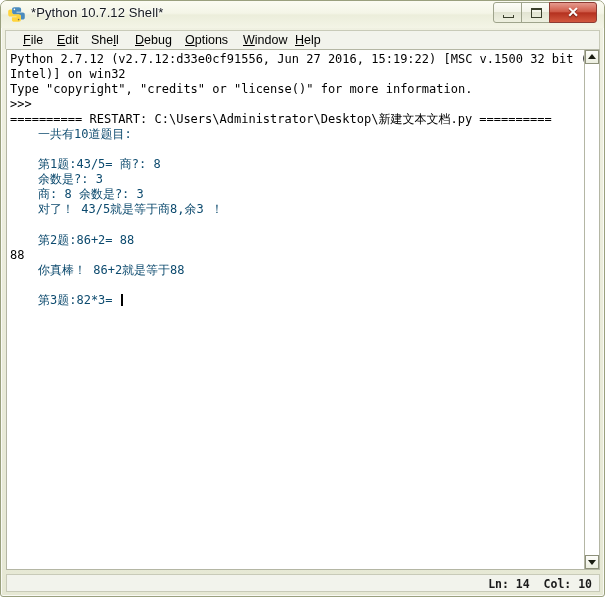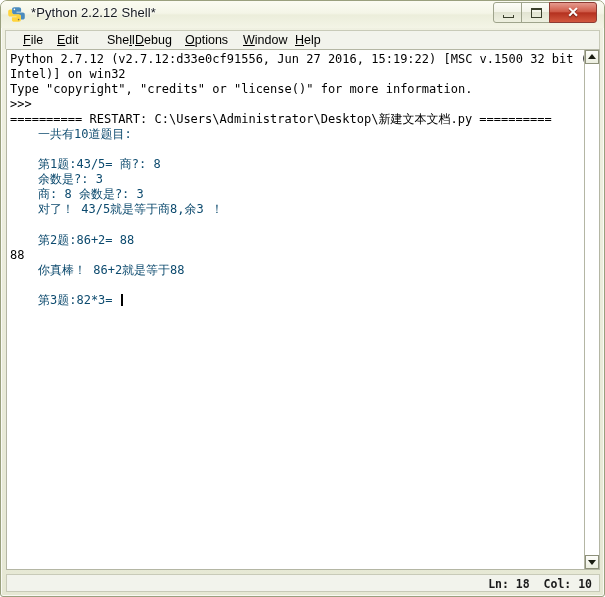--- a/index.html
+++ b/index.html
@@ -224,53 +224,53 @@
 
   <div id="titlebar">
     <div id="title-icon">
       <svg width="17" height="17" viewBox="0 0 17 17">
         <path d="M6.2 1.2h4.6c1.5 0 2.3.8 2.3 2.1v2.4H8.5v.8h6.2c1.4 0 2.1.9 2.1 2.3v2.6c0 1.4-.8 2.2-2.2 2.2h-1.6V11c0-1.5-.9-2.3-2.4-2.3H6.3c-1.3 0-2.2-.8-2.2-2.1V3.4c0-1.4.7-2.2 2.1-2.2z" fill="#4b8bbe"></path>
         <path d="M10.8 15.8H6.2c-1.5 0-2.3-.8-2.3-2.1v-2.4h4.6v-.8H2.3C.9 10.5.2 9.6.2 8.2V5.6c0-1.4.8-2.2 2.2-2.2H4v2.6c0 1.5.9 2.3 2.4 2.3h4.3c1.3 0 2.2.8 2.2 2.1v3.2c0 1.4-.7 2.2-2.1 2.2z" fill="#ffd43b"></path>
         <circle cx="6.4" cy="3.4" r=".8" fill="#ffffff"></circle>
         <circle cx="10.6" cy="13.6" r=".8" fill="#646464"></circle>
       </svg>
     </div>
-    <div id="title-text">*Python 2.2.12 Shell*</div>
+    <div id="title-text">*Python 10.7.12 Shell*</div>
 
     <div class="capbtn" id="btn-min">
       <div class="glyph-min"></div>
     </div>
     <div class="capbtn" id="btn-max">
       <div class="glyph-max"></div>
     </div>
     <div class="capbtn" id="btn-close">
       <div class="glyph-close">✕</div>
     </div>
   </div>
 
   <div id="menubar">
       <div class="menu-item" style="left: 12px;"><u>F</u>ile</div>
       <div class="menu-item" style="left: 46px; text-align: center;"><u>E</u>dit</div>
-      <div class="menu-item" style="left: 80px; margin-left: 16px;">She<u>l</u>l</div>
+      <div class="menu-item" style="left: 80px;">She<u>l</u>l</div>
       <div class="menu-item" style="left: 124px; text-align: right;"><u>D</u>ebug</div>
       <div class="menu-item" style="left: 174px;"><u>O</u>ptions</div>
       <div class="menu-item" style="left: 232px; text-align: center;"><u>W</u>indow</div>
       <div class="menu-item" style="left: 284px;"><u>H</u>elp</div>
     </div>
 
   <div id="textarea">
     <div id="console"><span class="ln black">Python 2.7.12 (v2.7.12:d33e0cf91556, Jun 27 2016, 15:19:22) [MSC v.1500 32 bit (</span><span class="ln black">Intel)] on win32</span><span class="ln black">Type "copyright", "credits" or "license()" for more information.</span><span class="ln black">&gt;&gt;&gt;</span><span class="ln black">========== RESTART: C:\Users\Administrator\Desktop\新建文本文档.py ==========</span><span class="ln blue">一共有10道题目:</span><span class="ln black">&nbsp;</span><span class="ln blue">第1题:43/5= 商?: 8</span><span class="ln blue">余数是?: 3</span><span class="ln blue">商: 8 余数是?: 3</span><span class="ln blue">对了！ 43/5就是等于商8,余3 ！</span><span class="ln black">&nbsp;</span><span class="ln blue">第2题:86+2= 88</span><span class="ln black">88</span><span class="ln blue">你真棒！ 86+2就是等于88</span><span class="ln black">&nbsp;</span><span class="ln blue">第3题:82*3= <span class="caret"></span></span></div>
   </div>
 
   <div id="scrollbar">
     <div class="sb-btn" id="sb-up">
       <div class="arrow-up"></div>
     </div>
     <div class="sb-btn" id="sb-down">
       <div class="arrow-down"></div>
     </div>
   </div>
 
   <div id="statusbar">
-    <div id="status-pos">Ln: 18  Col: 10</div>
+    <div id="status-pos">Ln: 14  Col: 10</div>
   </div>
 
 </div>
 
 </body></html>

